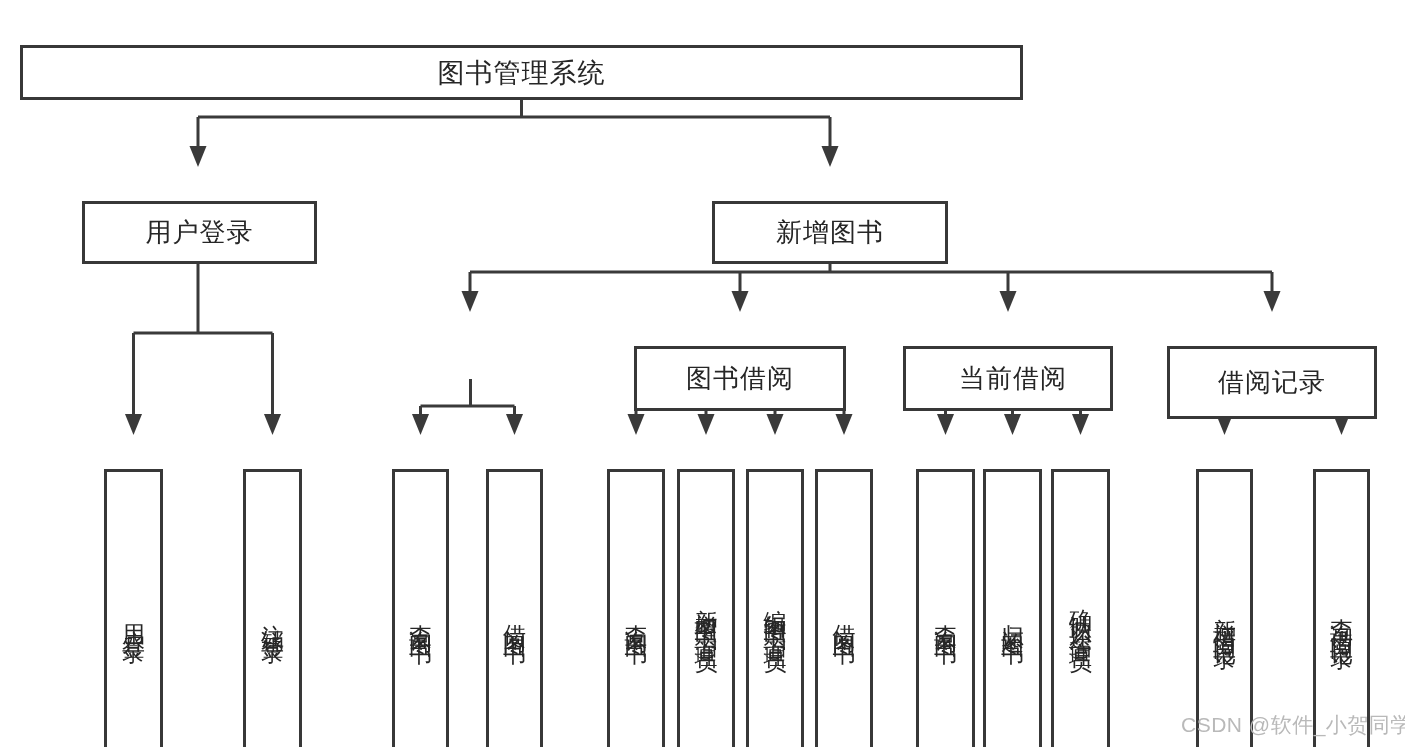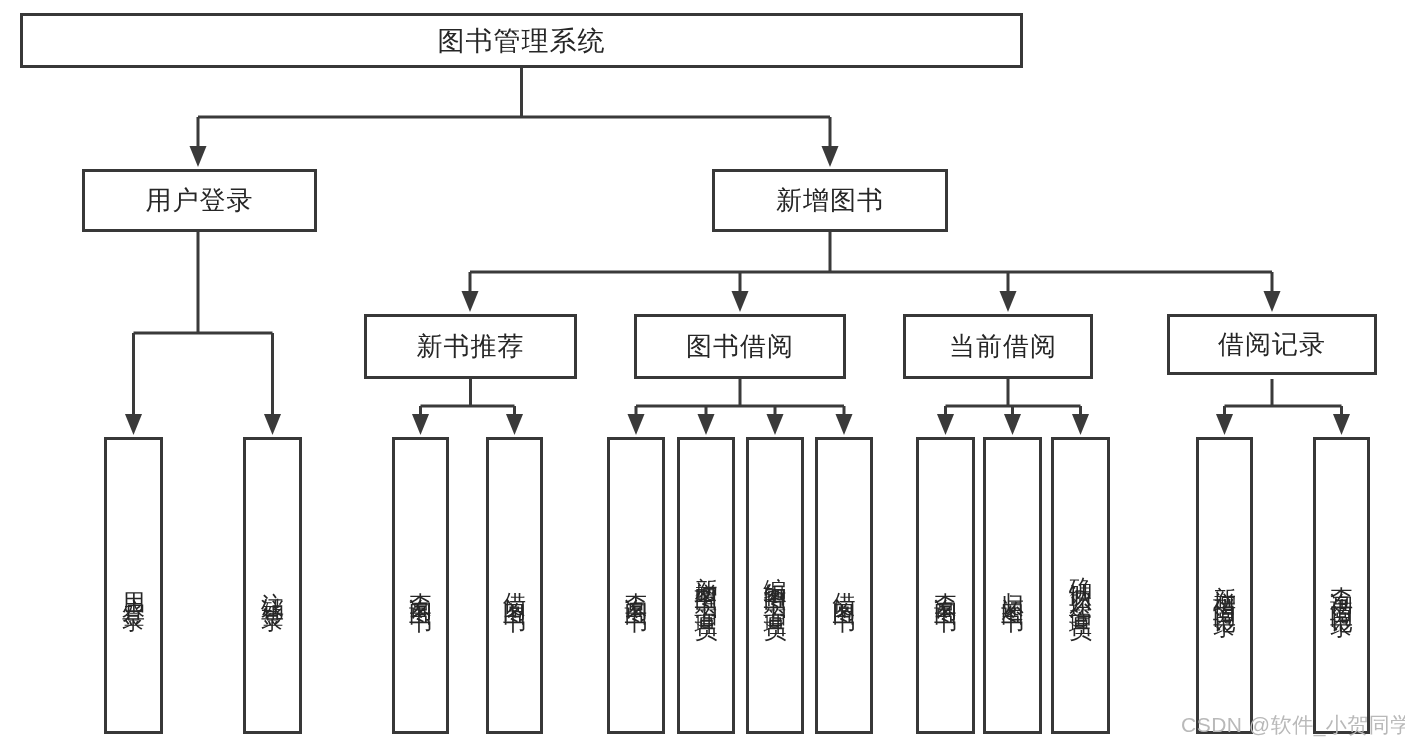--- a/index.html
+++ b/index.html
@@ -34,20 +34,21 @@
   .node {
     position: absolute;
     box-sizing: border-box;
     background: #ffffff;
     border: 3px solid #383838;
     color: #262626;
     display: flex;
     align-items: center;
     justify-content: center;
     z-index: 2;
+    margin-top: 32px;
   }
   .hbox {
     font-size: 26px;
     letter-spacing: 1px;
     white-space: nowrap;
   }
   .hbox.root { font-size: 27px; }
   .vbox {
     writing-mode: vertical-rl;
     text-orientation: mixed;
@@ -113,30 +114,27 @@
     <span>图书管理系统</span>
   </div>
 
   <div class="node hbox" style="left:82px; top:169px; width:235px; height:63px;">
     <span>用户登录</span>
   </div>
   <div class="node hbox" style="left:712px; top:169px; width:236px; height:63px;">
     <span>新增图书</span>
   </div>
 
-  <div class="node hbox" style="left:364px; top:314px; width:213px; height:65px;">
-    <span>新书推荐</span>
-  </div>
   <div class="node hbox" style="left:634px; top:314px; width:212px; height:65px;text-align:center;">
     <span>图书借阅</span>
   </div>
-  <div class="node hbox" style="left:903px; top:314px; width:190px; height:65px;padding-left:10px;">
+  <div class="node hbox" style="left:903px; top:314px; width:210px; height:65px;padding-left:10px;">
     <span>当前借阅</span>
   </div>
-  <div class="node hbox" style="left:1167px; top:314px; width:210px; height:61px;">
+  <div class="node hbox" style="left:1167px; top:314px; width:210px; height:73px;">
     <span>借阅记录</span>
   </div>
 
   <div class="node vbox" style="left:104px; width:59px;">
     <span>用户登录</span>
   </div>
   <div class="node vbox" style="left:243px; width:59px;">
     <span>注销登录</span>
   </div>
 

